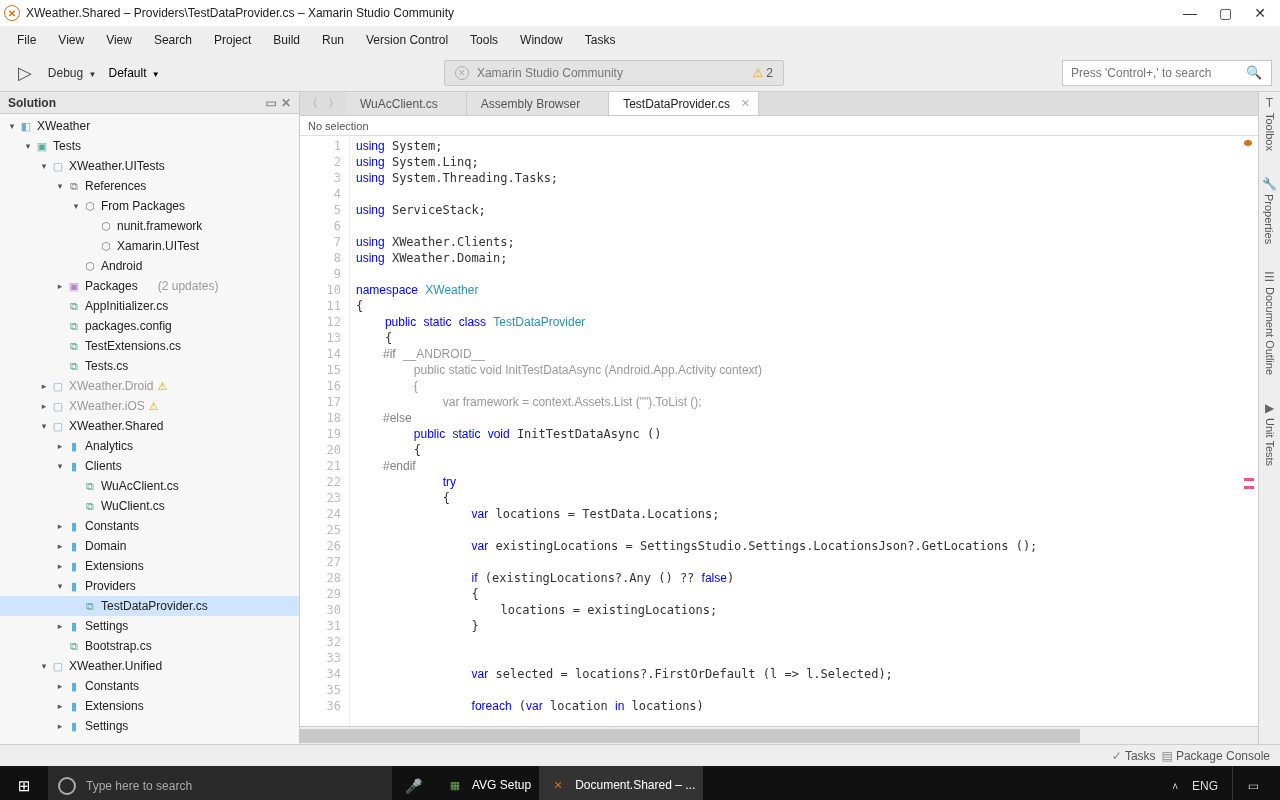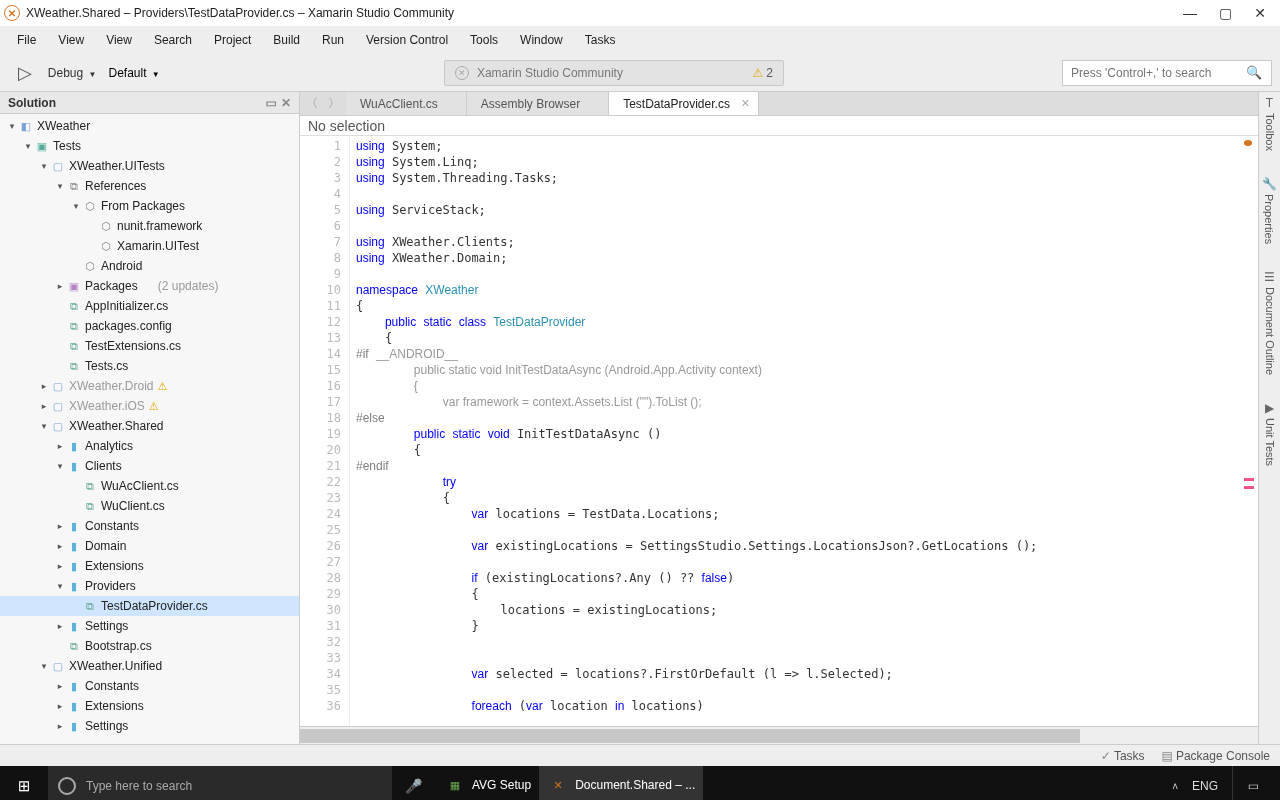--- a/index.html
+++ b/index.html
@@ -39,37 +39,37 @@
 .ic-ref { color:#888; } .ic-pkg { color:#b584c6; } .ic-cs { color:#6a9; }
 .ic-blu { color:#5cb2dc; }
 .editor-area { flex:1; display:flex; flex-direction:column; background:#f0f0f0; position:relative; }
 .tab-row { height:24px; display:flex; align-items:stretch; background:#ddd; border-bottom:1px solid #ccc; }
 .nav-arrows { display:flex; align-items:center; padding:0 6px; gap:10px; color:#888; }
 .nav-arrows span { cursor:pointer; font-size:12px; }
 .etab { padding:0 28px 0 14px; display:flex; align-items:center; color:#555; border-right:1px solid #ccc; background:#e2e2e2; cursor:pointer; position:relative; }
 .etab.active { background:#fff; color:#222; }
 .etab .x { position:absolute; right:8px; color:#aaa; font-size:11px; }
 .tab-row .drop { margin-left:auto; padding:0 8px; display:flex; align-items:center; color:#666; cursor:pointer; font-size:9px; }
-.breadcrumb { height:20px; background:#fff; border-bottom:1px solid #ddd; display:flex; align-items:center; padding:0 8px; color:#555; font-size:14px; }
+.breadcrumb { height:20px; background:#fff; border-bottom:1px solid #ddd; display:flex; align-items:center; padding:0 8px; color:#555; font-size:11px; }
 .code-wrap { flex:1; display:flex; background:#fff; overflow:hidden; position:relative; }
 .gutter { width:50px; background:#fff; text-align:right; padding:2px 8px 2px 0; color:#bbb; font-family:Consolas,monospace; font-size:12px; border-right:1px solid #eee; line-height:16px; }
 .code { flex:1; padding:2px 0 2px 6px; font-family:Consolas,monospace; font-size:12px; line-height:16px; white-space:pre; color:#333; overflow:auto; }
-.kw { color:#0000ff; } .ty { color:#2b91af; } .pp { color:#808080; } .gy { color:#999; }
+.kw { color:#0000ff; } .ty { color:#2b91af; } .pp { color:#808080;margin-left:27px; } .gy { color:#999; }
 .hscroll { height:18px; background:#eee; border-top:1px solid #ccc; position:relative; }
 .hscroll .thumb { position:absolute; left:0; top:2px; height:14px; width:780px; background:#c8c8c8; }
 .hscroll .ra { position:absolute; right:4px; top:2px; color:#666; font-size:10px; }
 .right-tabs { position:absolute; right:0; top:0; width:22px; background:#eee; border-left:1px solid #ccc; height:100%; display:flex; flex-direction:column; align-items:center; padding-top:4px; gap:26px; }
 .right-tabs .vt { writing-mode:vertical-rl; color:#555; font-size:11px; cursor:pointer; }
 .right-tabs .ico { font-size:12px; color:#666; }
 .minimap { position:absolute; right:26px; top:46px; width:10px; height:580px; }
 .minimap .m1 { position:absolute; top:2px; width:8px; height:6px; background:#d1731f; border-radius:50%; }
 .minimap .m2 { position:absolute; top:340px; width:10px; height:3px; background:#e58; }
 .minimap .m3 { position:absolute; top:348px; width:10px; height:3px; background:#e58; }
 .statusbar { height:22px; background:#eee; border-top:1px solid #ccc; display:flex; align-items:center; padding:0 10px; }
-.statusbar .r { margin-left:auto; display:flex; gap:17px; color:#555; }
+.statusbar .r { margin-left:auto; display:flex; gap:6px; color:#555; }
 .statusbar .r span::before { content:""; }
 .chk { color:#888; margin-right:3px; }
 .taskbar { height:40px; background:#111; display:flex; align-items:center; color:#fff; }
 .tb-start { width:48px; display:flex; align-items:center; justify-content:center; font-size:15px; }
 .tb-search { width:344px; height:40px; background:#2a2a2a; display:flex; align-items:center; padding:0 10px; gap:10px; color:#aaa; }
 .tb-search .circ { width:18px; height:18px; border:2px solid #aaa; border-radius:50%; }
 .tb-mic { width:44px; display:flex; align-items:center; justify-content:center; color:#ccc; font-size:14px; }
 .tb-item { height:40px; padding:0 8px; display:flex; align-items:center; gap:6px; cursor:pointer; border-bottom:2px solid transparent; }
 .tb-item.active { background:#333; border-bottom:2px solid #76b9ed; }
 .tb-item .ico-box { width:22px; height:22px; display:flex; align-items:center; justify-content:center; font-size:11px; }

